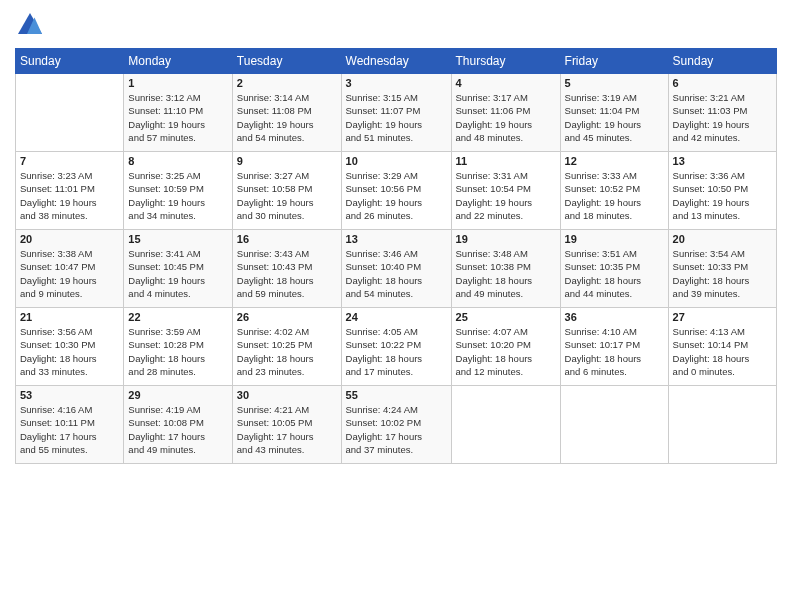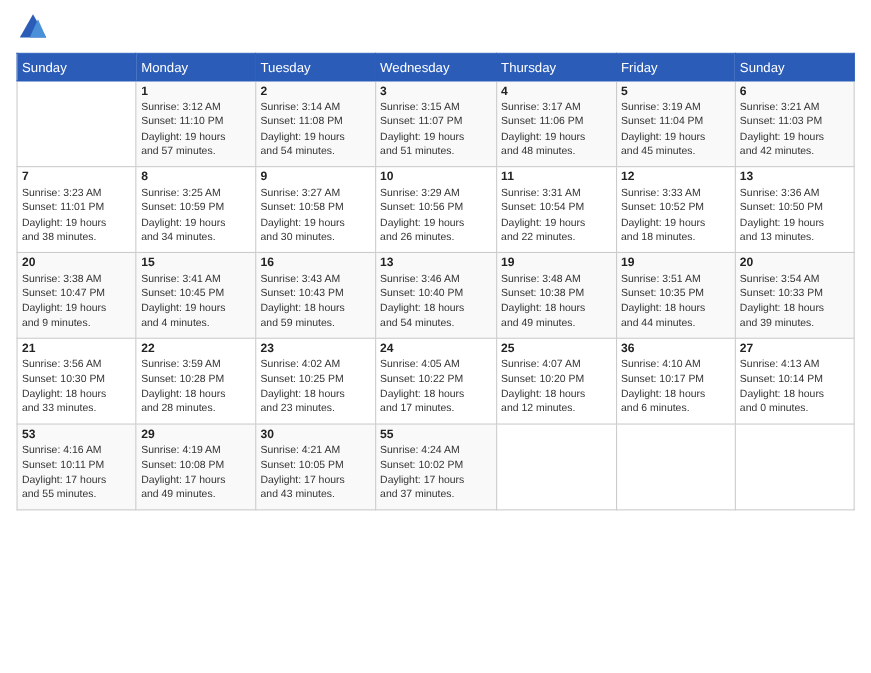--- a/index.html
+++ b/index.html
@@ -217,21 +217,21 @@
         <tr>
           <td>
             <span class="day-num">21</span>
             <div class="day-info">Sunrise: 3:56 AM<br>Sunset: 10:30 PM<br>Daylight: 18 hours<br>and 33 minutes.</div>
           </td>
           <td>
             <span class="day-num">22</span>
             <div class="day-info">Sunrise: 3:59 AM<br>Sunset: 10:28 PM<br>Daylight: 18 hours<br>and 28 minutes.</div>
           </td>
           <td>
-            <span class="day-num">23</span>
+            <span class="day-num">26</span>
             <div class="day-info">Sunrise: 4:02 AM<br>Sunset: 10:25 PM<br>Daylight: 18 hours<br>and 23 minutes.</div>
           </td>
           <td>
             <span class="day-num">24</span>
             <div class="day-info">Sunrise: 4:05 AM<br>Sunset: 10:22 PM<br>Daylight: 18 hours<br>and 17 minutes.</div>
           </td>
           <td>
             <span class="day-num">25</span>
             <div class="day-info">Sunrise: 4:07 AM<br>Sunset: 10:20 PM<br>Daylight: 18 hours<br>and 12 minutes.</div>
           </td>

